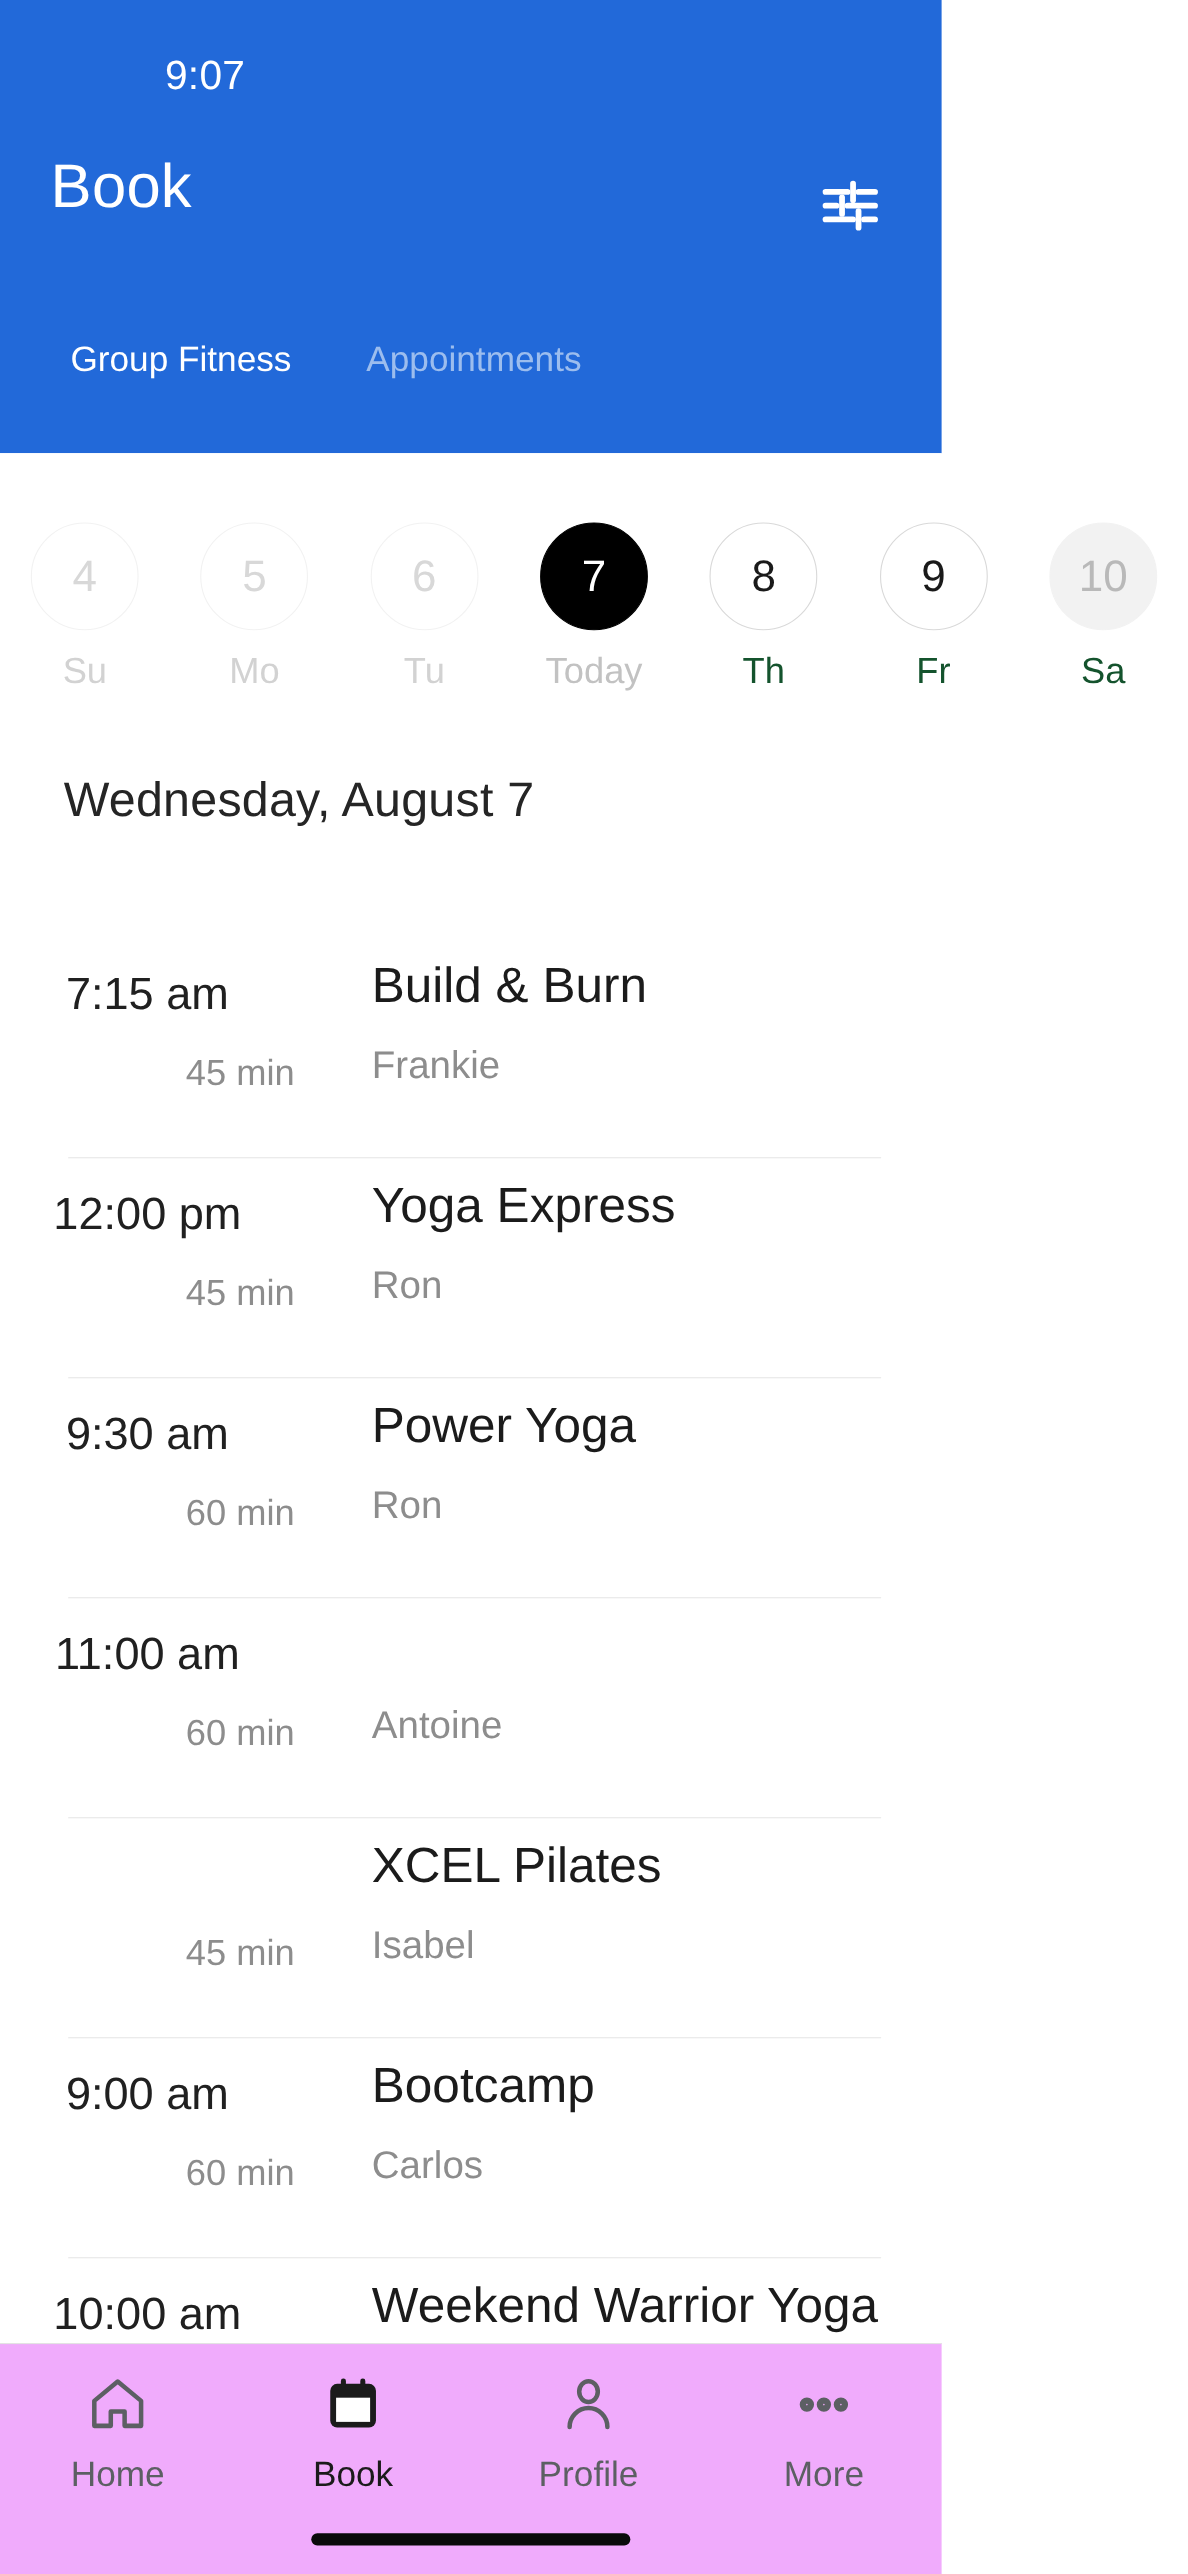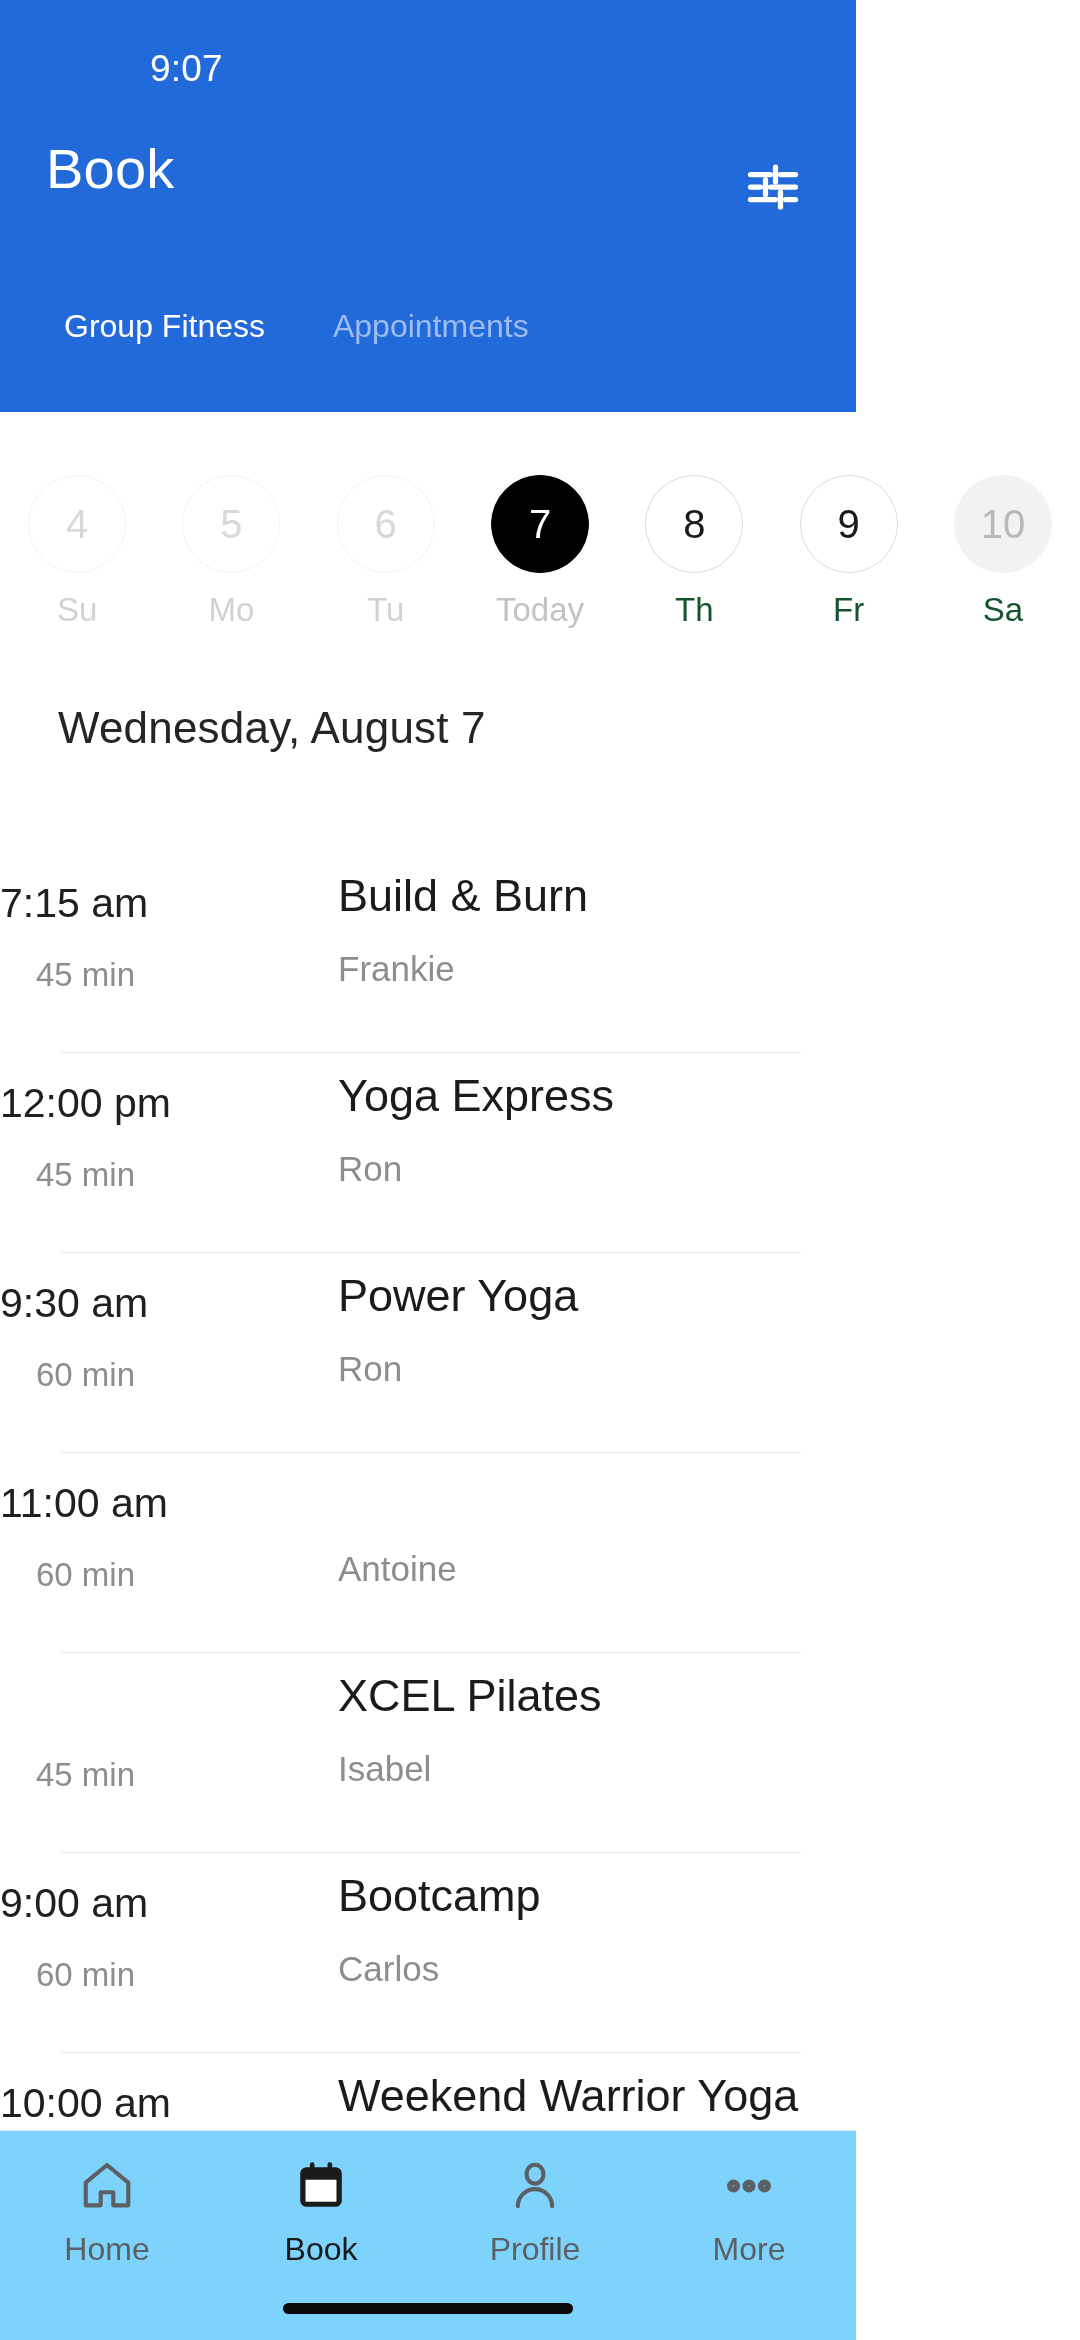--- a/index.html
+++ b/index.html
@@ -87,39 +87,39 @@
   }
   .classrow {
     position:relative; height:200px; width:100%;
   }
   .classrow + .classrow::before {
     content:""; position:absolute; top:0; left:62px; right:55px;
     height:1px; background:#e6e6e6;
   }
   .ctime {
     position:absolute; left:0; top:28px; width:268px;
-    text-align:left; font-size:41px; color:#202020;
+    text-align:center; font-size:41px; color:#202020;
   }
   .cdur {
     position:absolute; left:0; top:104px; width:268px;
-    font-size:33px; color:#8d8d8d;padding-left:36px;
+    text-align:right; font-size:33px; color:#8d8d8d;
   }
   .cname {
     position:absolute; left:338px; top:18px;
     font-size:45px; color:#1b1b1b;
   }
   .cinst {
     position:absolute; left:338px; top:97px;
     font-size:35px; color:#8d8d8d;
   }
 
   
   .bottomnav {
     position:absolute; left:0; right:0; bottom:0; height:210px;
-    background:#7dd3fc; border-top:1px solid #e3e3e3;
+    background:#f0abfc; border-top:1px solid #e3e3e3;
     display:flex; align-items:flex-start;
   }
   .navitem {
     flex:1; display:flex; flex-direction:column;
     align-items:center; padding-top:24px;
   }
   .navicon { height:62px; display:flex; align-items:center; justify-content:center; }
   .navicon svg { display:block; }
   .navlabel { margin-top:14px; font-size:32px; color:#5c5f63; }
   .navitem.active .navlabel { color:#1b1b1b; }

